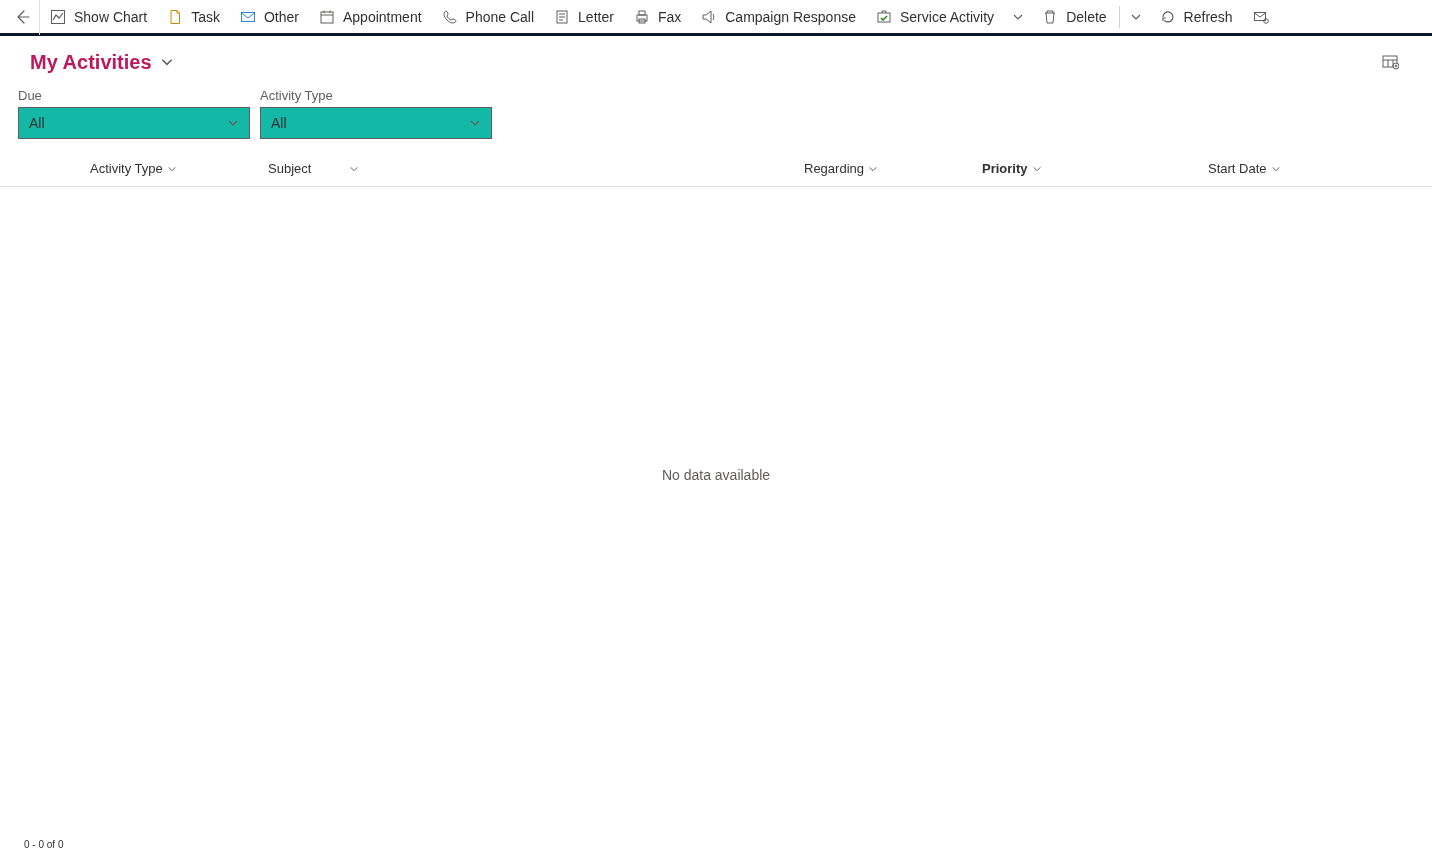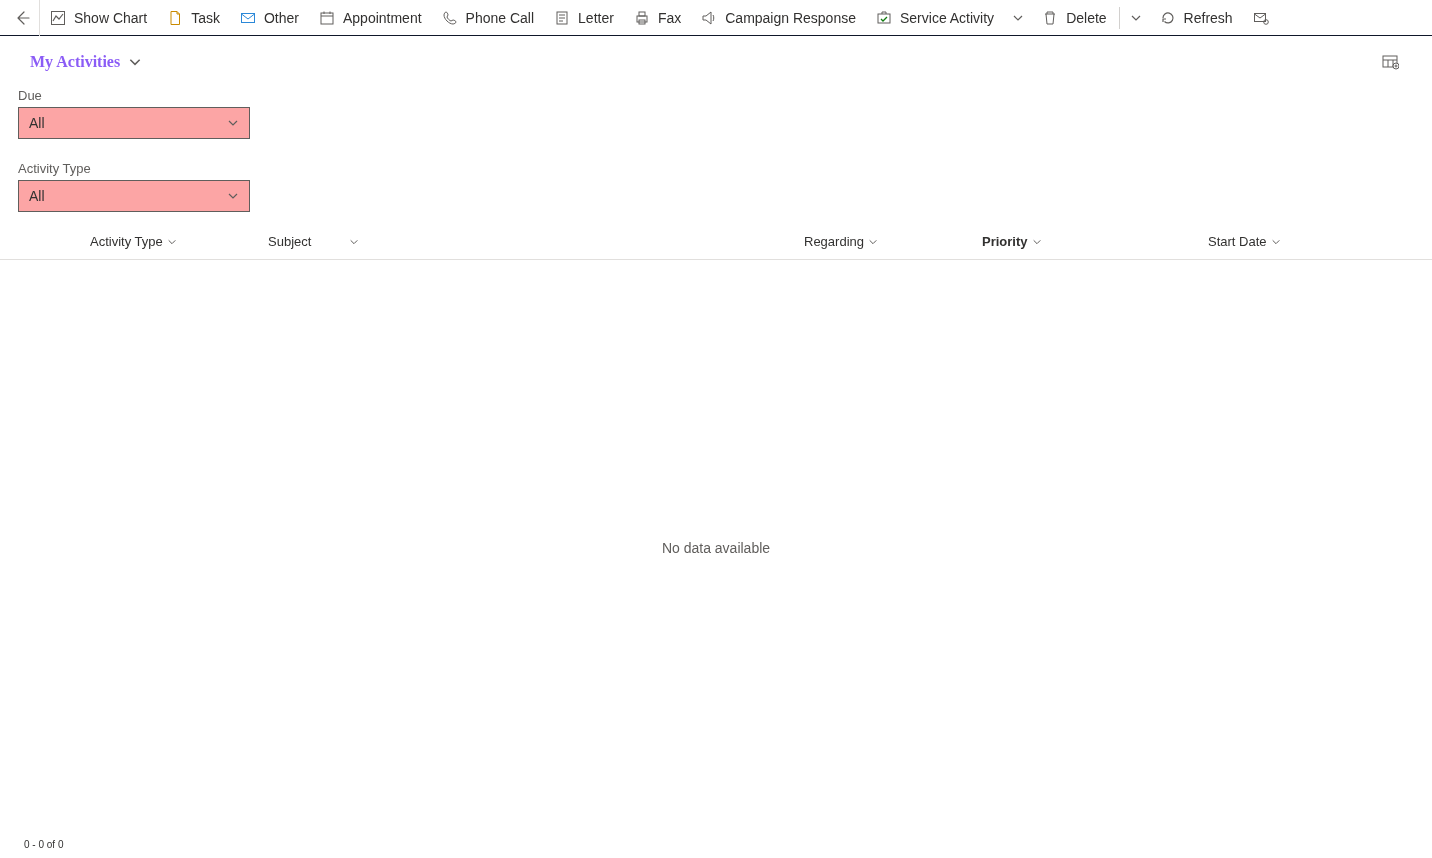--- a/index.html
+++ b/index.html
@@ -11,21 +11,21 @@
     color: #323130;
     background: #fff;
     overflow: hidden;
   }
 
   
   .command-bar {
     display: flex;
     align-items: center;
     height: 36px;
-    border-bottom: 1px solid #0f172a;
+    border-bottom: 3px solid #0f172a;
     padding: 0 4px;
   }
   .cmd-back {
     display: flex;
     align-items: center;
     justify-content: center;
     width: 36px;
     height: 36px;
     border-right: 1px solid #e1dfdd;
     cursor: pointer;
@@ -81,52 +81,50 @@
     justify-content: space-between;
     padding: 14px 30px 4px 30px;
   }
   .view-title-wrap {
     display: flex;
     align-items: center;
     gap: 8px;
     cursor: pointer;
   }
   .view-title {
-    font-size: 16px;
+    font-size: 20px;
     font-weight: 600;
-    color: #8b5cf6;
-    font-family: Liberation Serif, serif;
+    color: #be185d;
   }
   .view-title-chevron { color: #605e5c; }
   .view-actions {
     display: flex;
     gap: 8px;
   }
   .view-action-btn {
     width: 24px; height: 24px;
     display:flex; align-items:center; justify-content:center;
     cursor:pointer; color:#605e5c;
   }
 
   
   .filters {
     display: flex;
-    gap: 22px;
+    gap: 10px;
     padding: 10px 18px 12px 18px;
-    flex-direction: column;
   }
   .filter-group { display: flex; flex-direction: column; gap: 4px; }
   .filter-label { font-size: 13px; color: #605e5c; }
   .filter-select {
     display:flex; align-items:center; justify-content:space-between;
     width: 232px; height: 32px;
     border: 1px solid #605e5c;
     padding: 0 10px;
     cursor: pointer;
-    background:#fca5a5;
+    background:#14b8a6;
     color:#323130;
   }
   .filter-select .cv { color:#605e5c; }
 
   
   .table-header {
     display: flex;
     align-items: center;
     height: 36px;
     border-bottom: 1px solid #e1dfdd;

